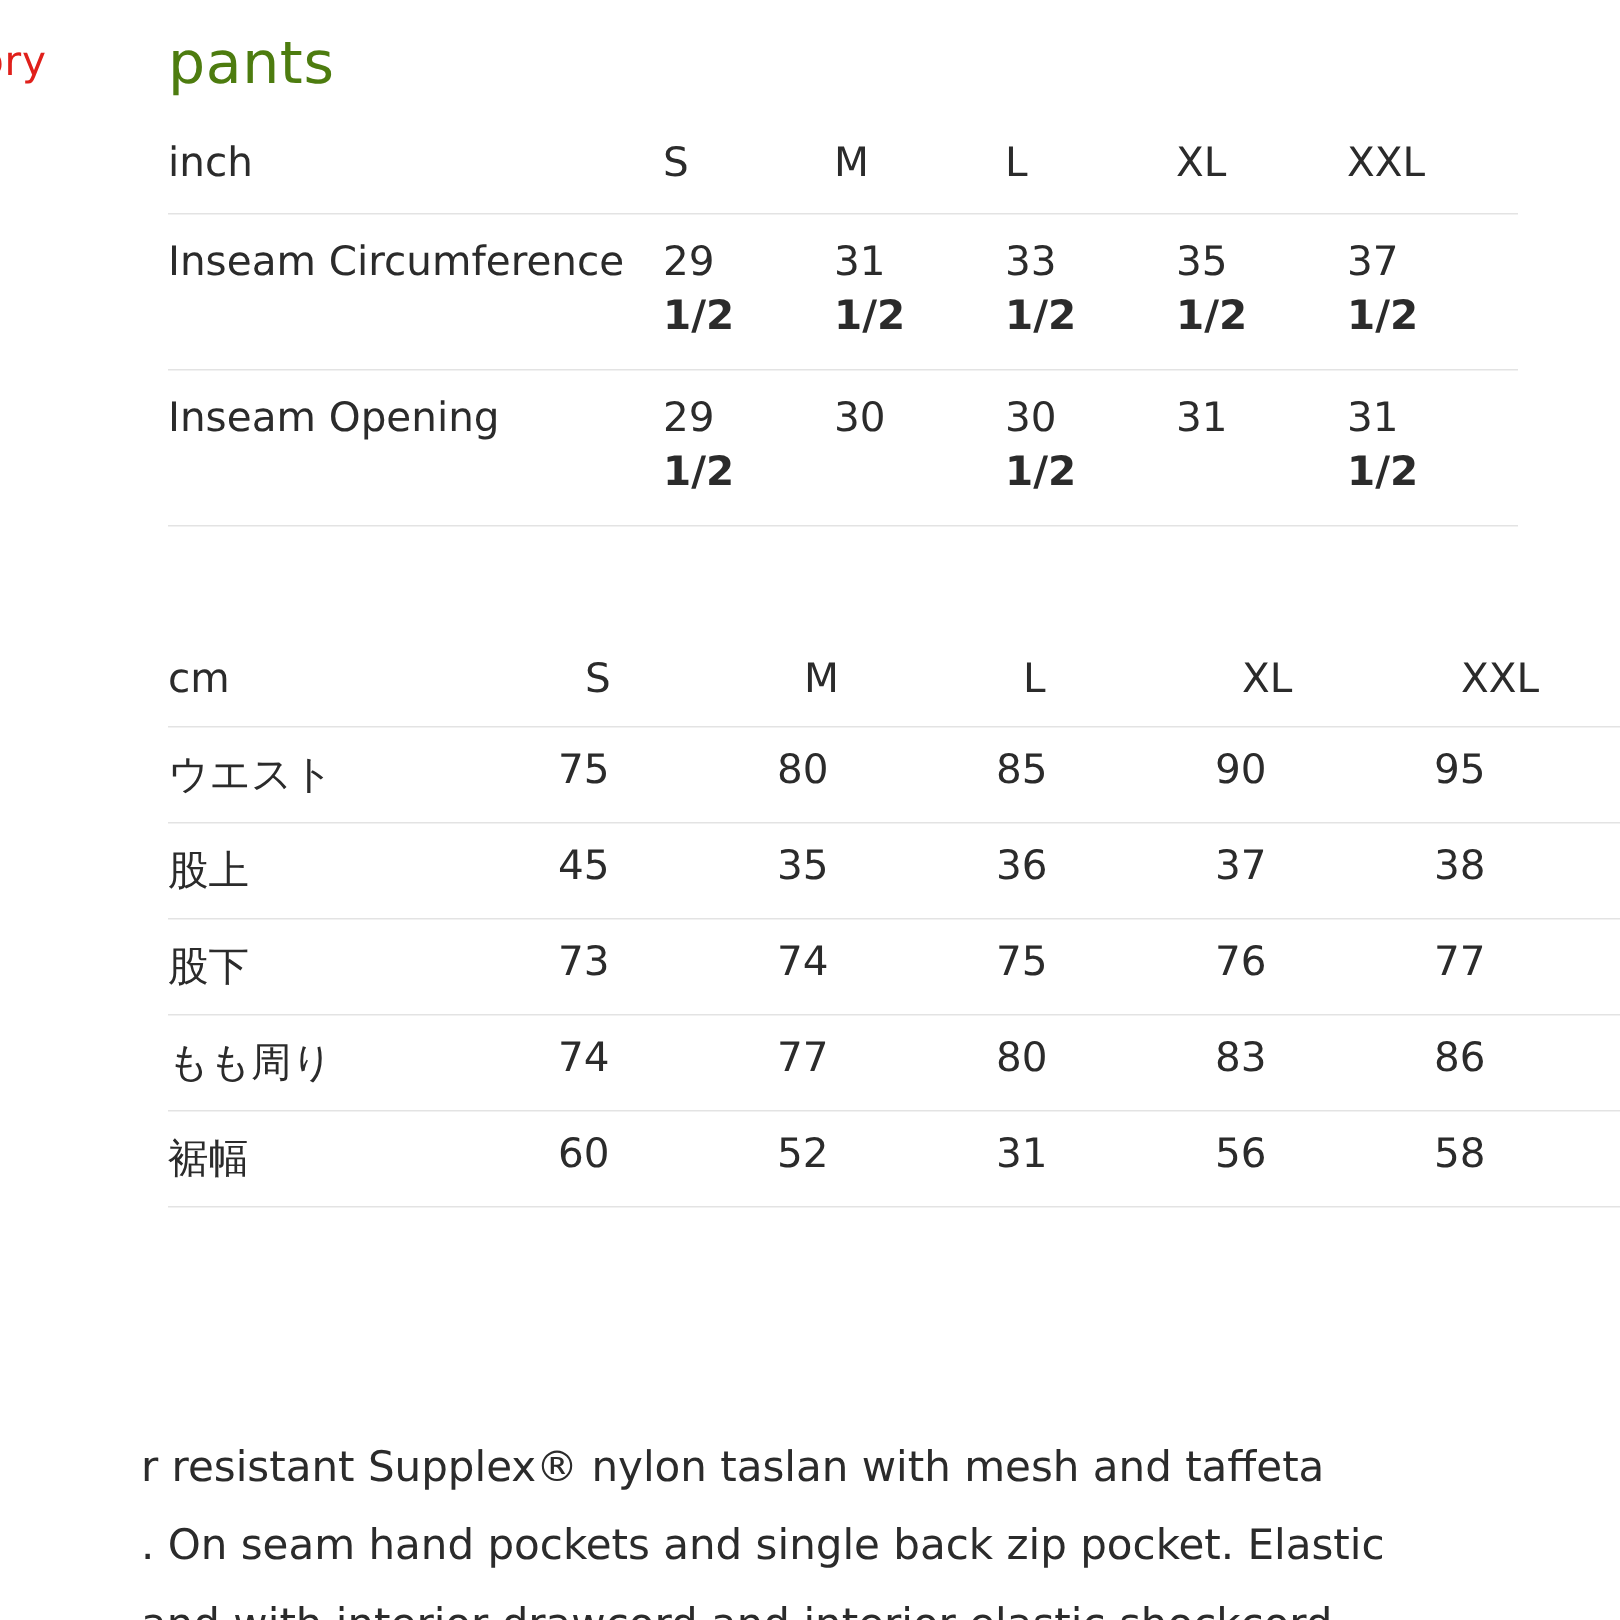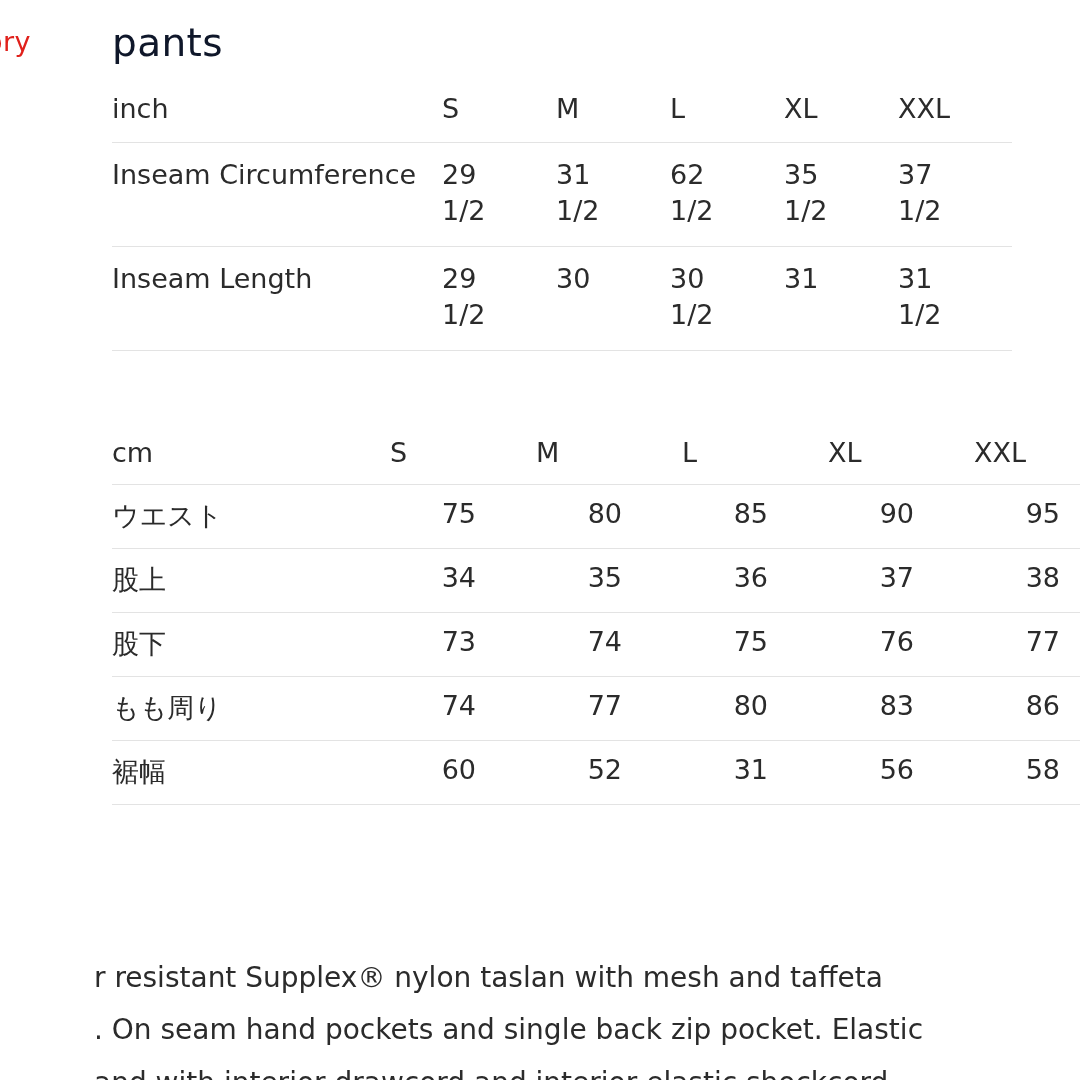--- a/index.html
+++ b/index.html
@@ -36,21 +36,21 @@
   .content {
     position: absolute;
     left: 112px;
     top: 0;
     width: 900px;
   }
 
   .title {
     font-size: 39px;
     font-weight: 400;
-    color: #0f172a;
+    color: #4d7c0f;
     margin: 20px 0 0 0;
     letter-spacing: 0.4px;
   }
 
   table.size-table {
     border-collapse: collapse;
     width: 900px;
     table-layout: fixed;
   }
 
@@ -82,42 +82,42 @@
     width: 330px;
   }
   .inch-table td.val {
     width: 114px;
   }
 
   .col-s   { padding-left: 0px !important; }
 
   
   .meas .num { display: block; }
-  .meas .frac { display: block; }
+  .meas .frac { display: block; font-weight: bold; }
 
   
   .cm-table {
     margin-top: 86px;
   }
   .cm-table tr {
     border-bottom: 1px solid #e3e3e3;
   }
   .cm-table .hdr td {
     padding: 0 0 16px 0;
   }
   .cm-table .row td {
     padding: 13px 0 14px 0;
     margin-left: 40px;
   }
   .cm-table td.label {
     width: 260px;
   }
   .cm-table td.val {
     width: 128px;
-    text-align: right;
+    text-align: left;
     padding-right: 42px;
   }
   .cm-table td.hv {
     width: 128px;
     text-align: left;
     padding-left: 18px;
   }
 
   .desc {
     position: absolute;
@@ -156,35 +156,35 @@
         <td class="label">Inseam Circumference</td>
         <td class="val meas">
           <span class="num">29</span>
           <span class="frac">1/2</span>
         </td>
         <td class="val meas">
           <span class="num">31</span>
           <span class="frac">1/2</span>
         </td>
         <td class="val meas">
-          <span class="num">62</span>
+          <span class="num">33</span>
           <span class="frac">1/2</span>
         </td>
         <td class="val meas">
           <span class="num">35</span>
           <span class="frac">1/2</span>
         </td>
         <td class="val meas">
           <span class="num">37</span>
           <span class="frac">1/2</span>
         </td>
       </tr>
 
       <tr class="row">
-        <td class="label">Inseam Length</td>
+        <td class="label">Inseam Opening</td>
         <td class="val meas">
           <span class="num">29</span>
           <span class="frac">1/2</span>
         </td>
         <td class="val meas">
           <span class="num">30</span>
           <span class="frac"></span>
         </td>
         <td class="val meas">
           <span class="num">30</span>
@@ -218,21 +218,21 @@
         <td class="label">ウエスト</td>
         <td class="val">75</td>
         <td class="val">80</td>
         <td class="val">85</td>
         <td class="val">90</td>
         <td class="val">95</td>
       </tr>
 
       <tr class="row">
         <td class="label">股上</td>
-        <td class="val">34</td>
+        <td class="val">45</td>
         <td class="val">35</td>
         <td class="val">36</td>
         <td class="val">37</td>
         <td class="val">38</td>
       </tr>
 
       <tr class="row">
         <td class="label">股下</td>
         <td class="val">73</td>
         <td class="val">74</td>

